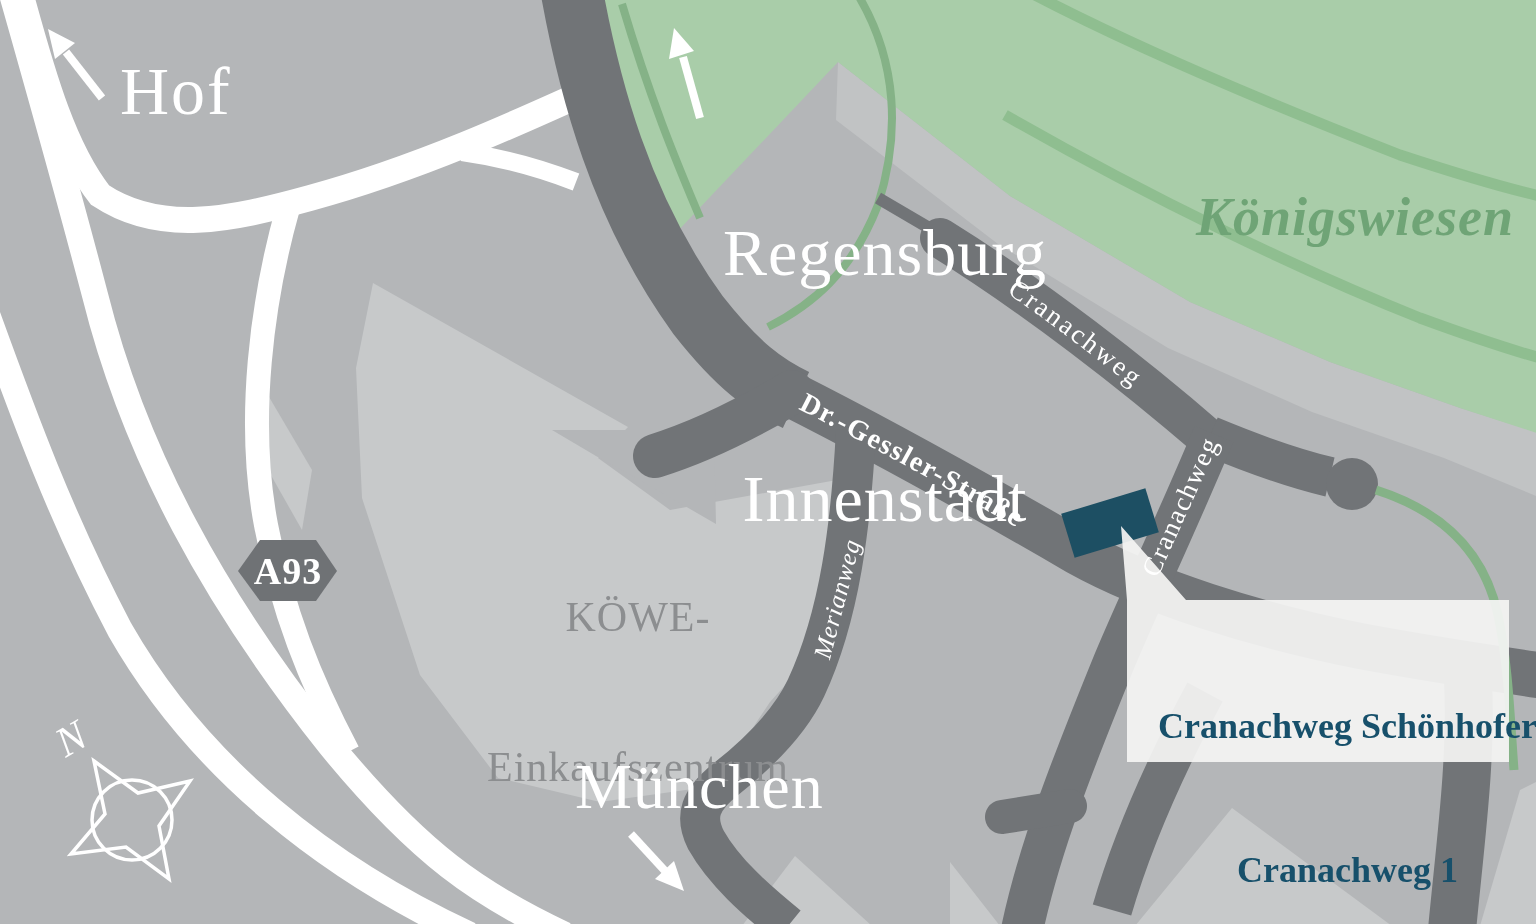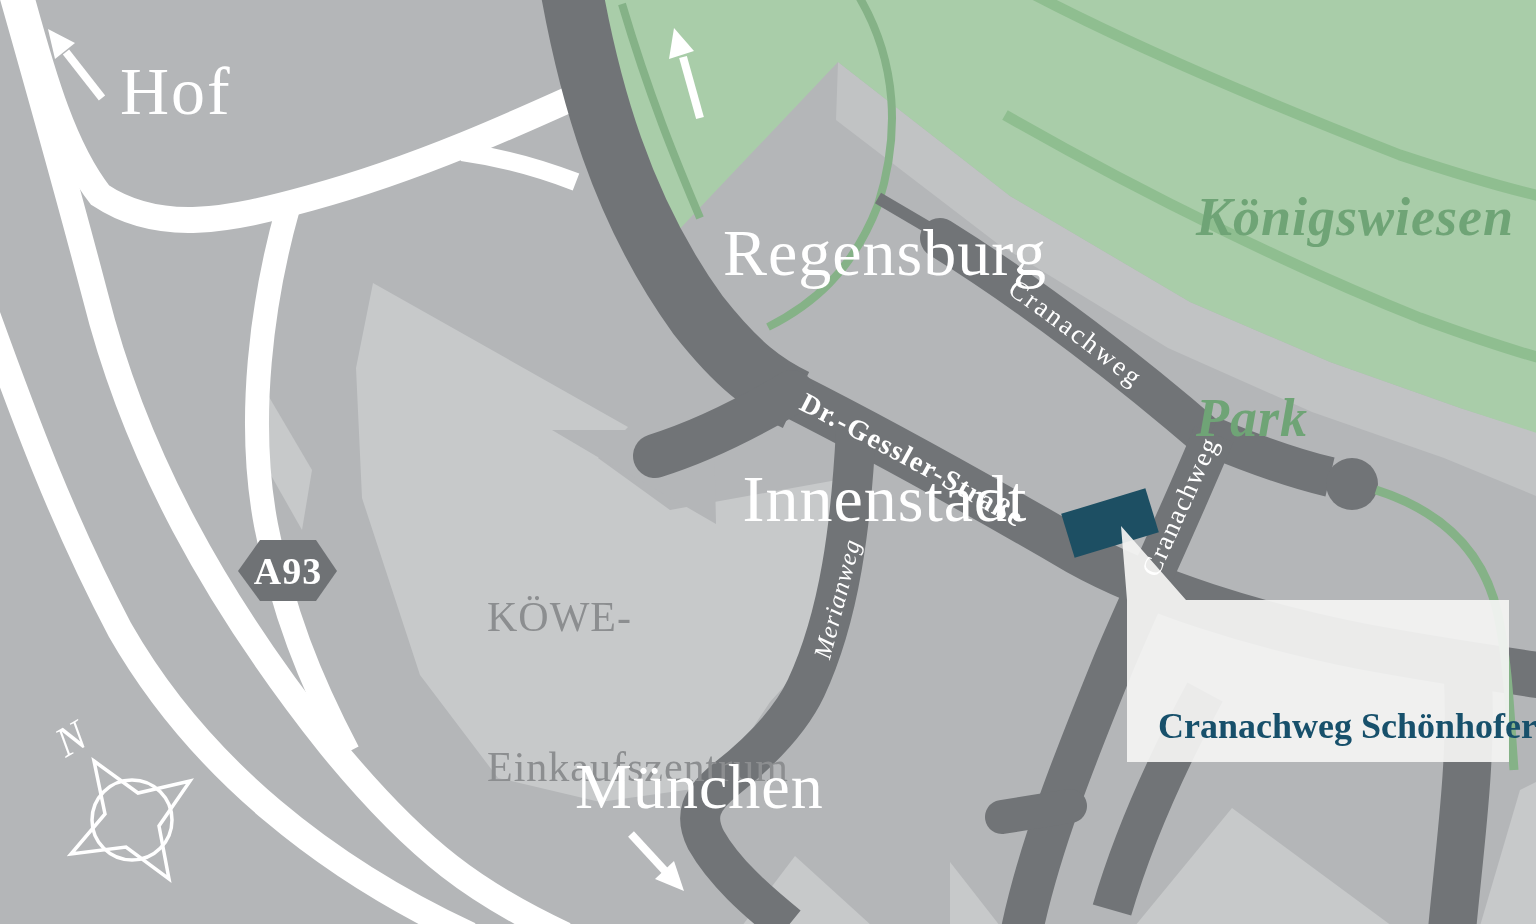--- a/index.html
+++ b/index.html
@@ -4,21 +4,21 @@
 <style>
   html,body{margin:0;padding:0;background:#888;}
   #stage{
     position:relative;
     width:1536px;height:924px;
     overflow:hidden;
     background:#b4b6b8;
     font-family:"Liberation Serif","DejaVu Serif",serif;
   }
   #stage svg{position:absolute;left:0;top:0;}
-  .lbl{position:absolute;white-space:pre;}
+  .lbl{position:absolute;white-space:pre;text-align:center;}
   .lbl-white{color:#ffffff;}
   .lbl-hof{left:120px;top:52px;font-size:68px;letter-spacing:2px;}
   .lbl-regensburg{left:700px;top:48px;width:370px;text-align:center;font-size:66px;line-height:82px;letter-spacing:1px;}
   .lbl-muenchen{left:575px;top:750px;font-size:64px;letter-spacing:1px;}
   .lbl-park{left:1196px;top:50px;font-size:54px;line-height:67px;font-style:italic;color:#6fa476;letter-spacing:1px;font-weight:bold;}
   .lbl-koewe{left:487px;top:492px;font-size:42px;line-height:50px;color:#8c8e90;letter-spacing:1px;}
   .lbl-address{left:1158px;top:606px;font-size:36px;line-height:48px;font-weight:bold;color:#17506b;}
   .svg-street{fill:#ffffff;font-family:"Liberation Serif","DejaVu Serif",serif;}
 </style>
 </head>
@@ -129,28 +129,28 @@
 
   <div class="lbl lbl-white lbl-hof">Hof</div>
 
   <div class="lbl lbl-white lbl-regensburg">
     <div>Regensburg</div>
     <div>Innenstadt</div>
   </div>
 
   <div class="lbl lbl-park">
     <div>Königswiesen</div>
-    <div>Park</div>
   </div>
 
   <div class="lbl lbl-koewe">
     <div>KÖWE-</div>
     <div>Einkaufszentrum</div>
   </div>
 
   <div class="lbl lbl-white lbl-muenchen">München</div>
 
   <div class="lbl lbl-address">
     <div>Cranachweg Schönhofer</div>
+    <div>Cranachweg 1</div>
     
   </div>
 
 </div>
 
 </body></html>

